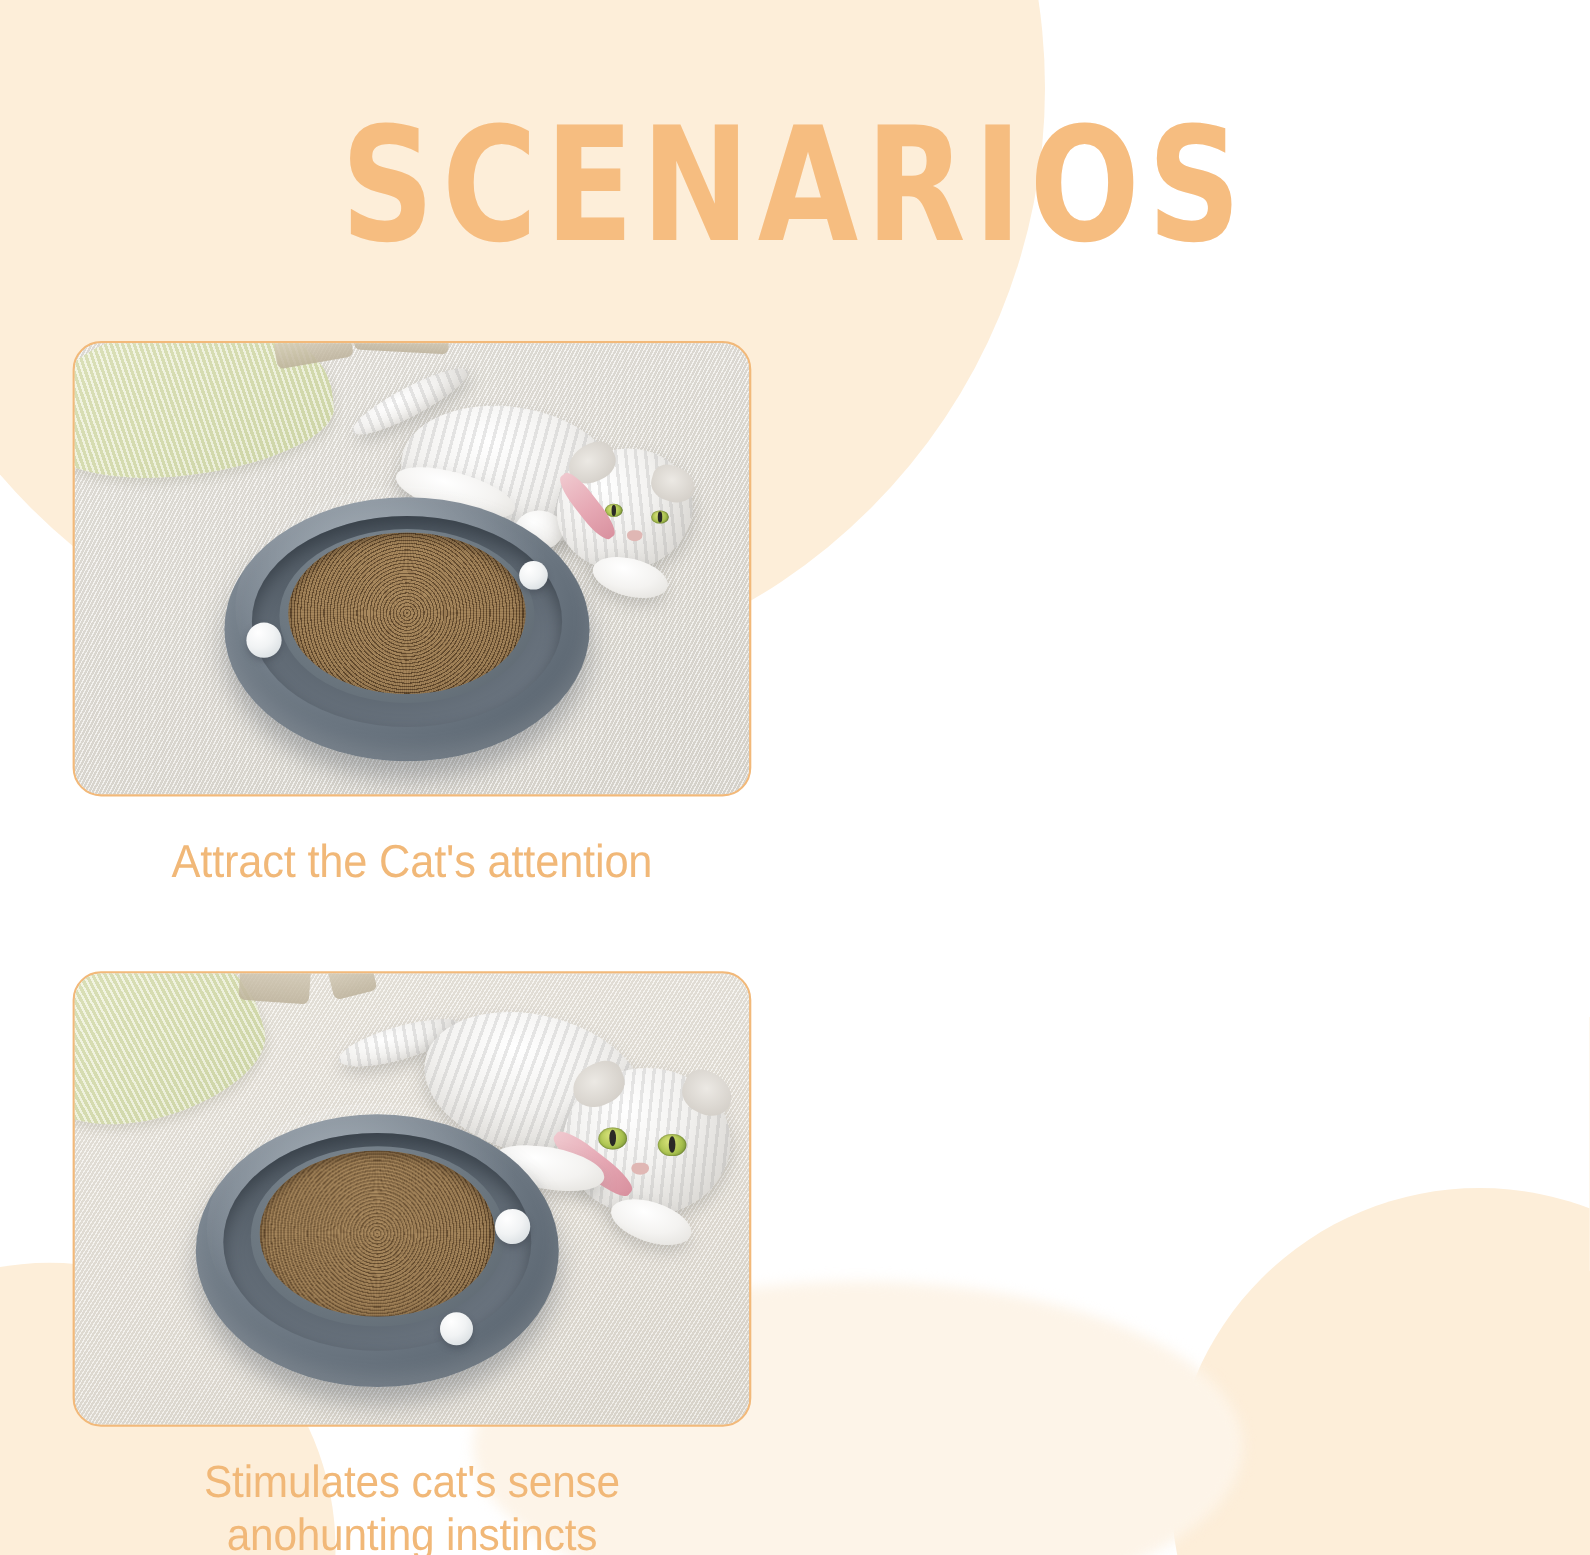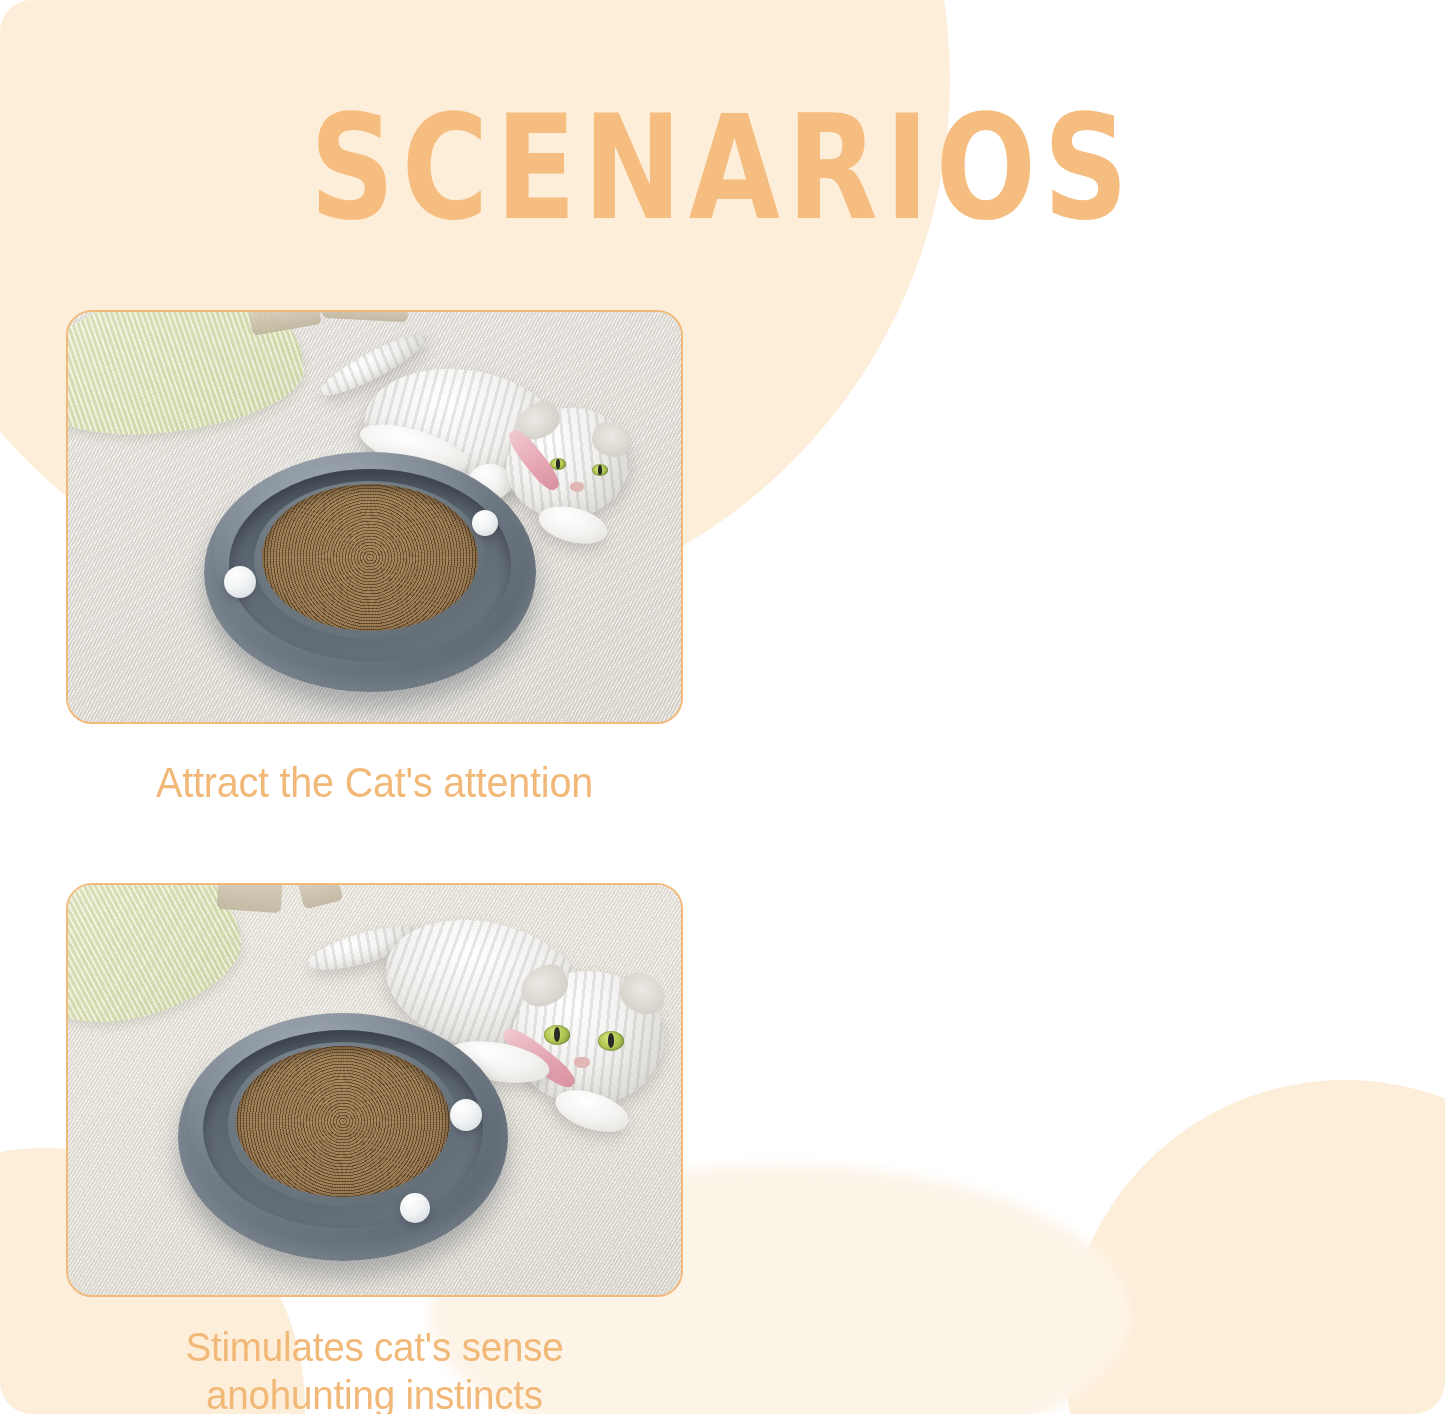--- a/index.html
+++ b/index.html
@@ -3,21 +3,21 @@
 <meta charset="utf-8">
 <style>
   html,body{margin:0;padding:0;}
   body{
     width:1445px;height:1414px;
     background:#ffffff;
     font-family:"Liberation Sans", sans-serif;
     overflow:hidden;
     position:relative;
   }
-  #stage{position:absolute;inset:0;overflow:hidden;border-radius:32px;}
+  #stage{position:absolute;inset:0;overflow:hidden;}
 
   
   .blob{position:absolute;border-radius:50%;pointer-events:none;}
   #blob-tl{
     left:-130px;top:-460px;width:1080px;height:1080px;
     background:#fdeed9;
   }
   #blob-bl{
     left:-215px;top:1148px;width:520px;height:520px;
     background:#fdeed9;

